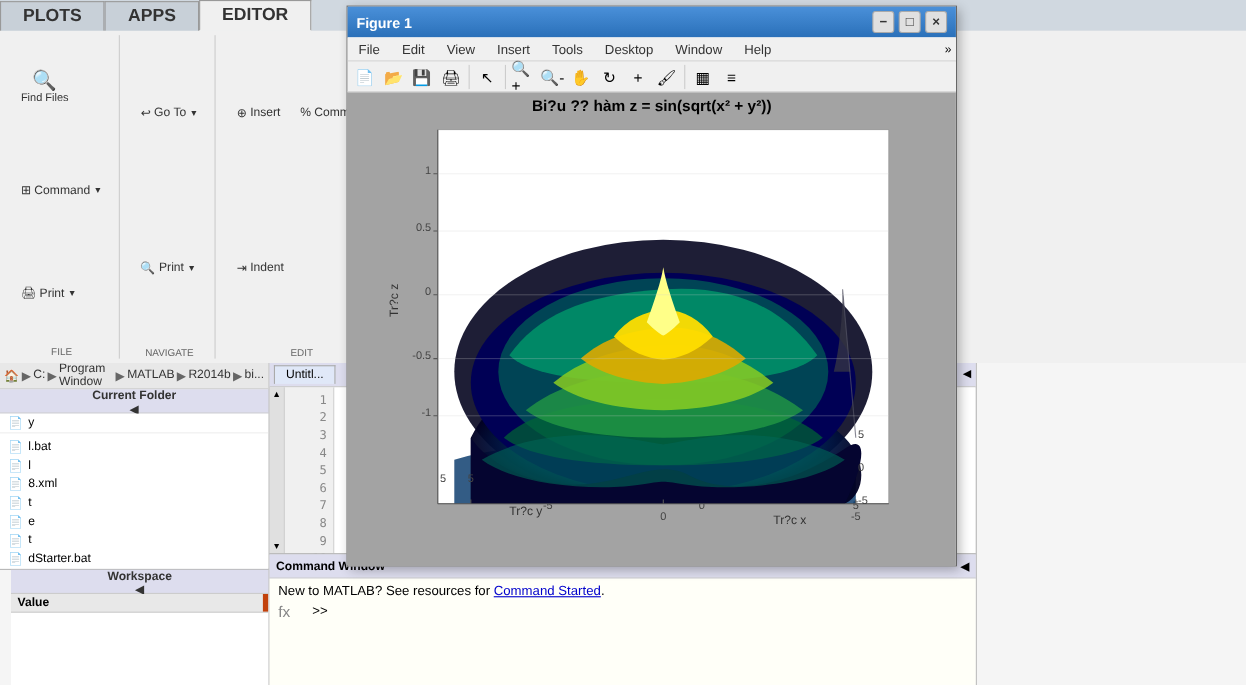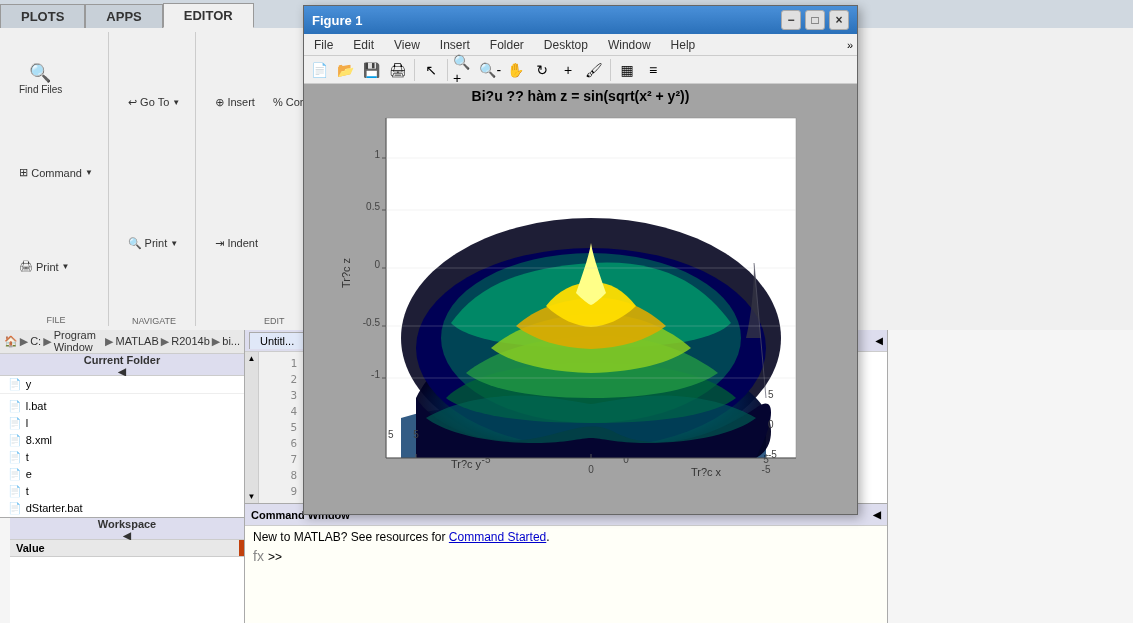--- a/index.html
+++ b/index.html
@@ -3,21 +3,21 @@
   <meta charset="utf-8">
   <style>
     * { box-sizing: border-box; margin: 0; padding: 0; }
     body { font-family: 'Segoe UI', Arial, sans-serif; font-size: 12px; background: #d3d3d3; overflow: hidden; width: 1133px; height: 623px; }
 
     
     .matlab-main { width: 1133px; height: 623px; display: flex; flex-direction: column; background: #e8e8e8; }
 
     
     .tab-bar { display: flex; height: 28px; background: #d0d8e0; align-items: flex-end; }
-    .tab { padding: 4px 20px; border: 1px solid #999; border-bottom: none; background: #c8d0d8; cursor: pointer; font-size: 13px; font-weight: bold; color: #333; text-align: right; }
+    .tab { padding: 4px 20px; border: 1px solid #999; border-bottom: none; background: #c8d0d8; cursor: pointer; font-size: 16px; font-weight: bold; color: #333; text-align: right; }
     .tab.active { background: #f0f0f0; border-bottom: 1px solid #f0f0f0; }
 
     
     .ribbon { display: flex; flex: 1; background: #f0f0f0; padding: 4px 8px; gap: 8px; }
     .ribbon-group { display: flex; flex-direction: column; border-right: 1px solid #ccc; padding-right: 8px; padding-left: 4px; }
     .ribbon-group-label { font-size: 9px; color: #666; text-align: center; margin-top: 2px; }
     .ribbon-row { display: flex; align-items: center; gap: 4px; flex: 1; }
     .ribbon-btn { display: flex; flex-direction: column; align-items: center; padding: 2px 6px; border: 1px solid transparent; border-radius: 3px; cursor: pointer; font-size: 10px; color: #333; min-width: 36px; }
     .ribbon-btn .icon { font-size: 18px; }
     .ribbon-btn-small { display: flex; align-items: center; padding: 2px 6px; border: 1px solid transparent; border-radius: 3px; cursor: pointer; font-size: 11px; color: #333; gap: 3px; white-space: nowrap; }
@@ -51,28 +51,28 @@
     .line-numbers { width: 45px; background: #f0f0f0; border-right: 1px solid #ccc; padding: 4px 2px; font-size: 11px; color: #888; font-family: monospace; }
     .line-number { display: flex; justify-content: flex-end; padding-right: 4px; height: 16px; align-items: center; }
     .code-area { flex: 1; background: white; padding: 4px; font-family: monospace; font-size: 11px; overflow: auto; }
     .editor-tab { padding: 2px 10px; border: 1px solid #aaa; border-bottom: none; background: #e0e8f8; font-size: 11px; cursor: pointer; }
 
     
     .command-window { height: 120px; display: flex; flex-direction: column; border-top: 1px solid #aaa; }
     .cmd-title { height: 22px; background: #dde; display: flex; align-items: center; padding: 0 6px; font-size: 11px; font-weight: bold; border-bottom: 1px solid #ccc; justify-content: space-between; }
     .cmd-content { flex: 1; background: #fffff8; padding: 4px 8px; font-size: 12px; overflow: auto; }
     .cmd-link { color: #0000cc; text-decoration: underline; cursor: pointer; }
-    .cmd-prompt { display: flex; align-items: flex-end; gap: 4px; margin-top: 4px; }
+    .cmd-prompt { display: flex; align-items: flex-start; gap: 20px; margin-top: 4px; }
     .cmd-fx { color: #888; font-size: 14px; }
 
     
     .right-panel { width: 245px; background: #f5f5f5; overflow: hidden; }
 
     
-    .figure-window { position: absolute; left: 303px; top: 5px; width: 555px; height: 510px; background: white; border: 1px solid #666; box-shadow: 3px 3px 10px rgba(0,0,0,0.3); display: flex; flex-direction: column; z-index: 10; }
+    .figure-window { position: absolute; left: 315px; top: 5px; width: 555px; height: 510px; background: white; border: 1px solid #666; box-shadow: 3px 3px 10px rgba(0,0,0,0.3); display: flex; flex-direction: column; z-index: 10; }
     .figure-titlebar { height: 28px; background: linear-gradient(to bottom, #4a90d9, #2a70b9); display: flex; align-items: center; justify-content: space-between; padding: 0 8px; color: white; font-size: 13px; font-weight: bold; }
     .figure-controls { display: flex; gap: 4px; }
     .fig-ctrl-btn { width: 20px; height: 20px; border: 1px solid #aaa; border-radius: 3px; background: #e0e0e0; cursor: pointer; display: flex; align-items: center; justify-content: center; font-size: 12px; color: #333; }
     .figure-menu { height: 22px; display: flex; align-items: center; gap: 0; background: #f0f0f0; border-bottom: 1px solid #ccc; }
     .fig-menu-item { padding: 2px 10px; font-size: 12px; cursor: pointer; color: #333; }
     .figure-toolbar { height: 28px; background: #f0f0f0; border-bottom: 1px solid #ccc; display: flex; align-items: center; padding: 0 4px; gap: 2px; }
     .fig-tool-btn { width: 24px; height: 24px; border: 1px solid transparent; border-radius: 2px; cursor: pointer; display: flex; align-items: center; justify-content: center; font-size: 14px; }
     .fig-separator { width: 1px; height: 22px; background: #ccc; margin: 0 2px; }
     .figure-plot { flex: 1; background: #a3a3a3; display: flex; align-items: center; justify-content: center; overflow: hidden; }
 
@@ -269,21 +269,21 @@
         <div class="fig-ctrl-btn">□</div>
         <div class="fig-ctrl-btn">×</div>
       </div>
     </div>
 
     <div class="figure-menu">
       <div class="fig-menu-item">File</div>
       <div class="fig-menu-item">Edit</div>
       <div class="fig-menu-item">View</div>
       <div class="fig-menu-item">Insert</div>
-      <div class="fig-menu-item">Folder</div>
+      <div class="fig-menu-item">Tools</div>
       <div class="fig-menu-item">Desktop</div>
       <div class="fig-menu-item">Window</div>
       <div class="fig-menu-item">Help</div>
       <span style="margin-left:auto;padding-right:4px;cursor:pointer;font-size:11px;">»</span>
     </div>
 
     <div class="figure-toolbar">
       <div class="fig-tool-btn" title="New">📄</div>
       <div class="fig-tool-btn" title="Open">📂</div>
       <div class="fig-tool-btn" title="Save">💾</div>

